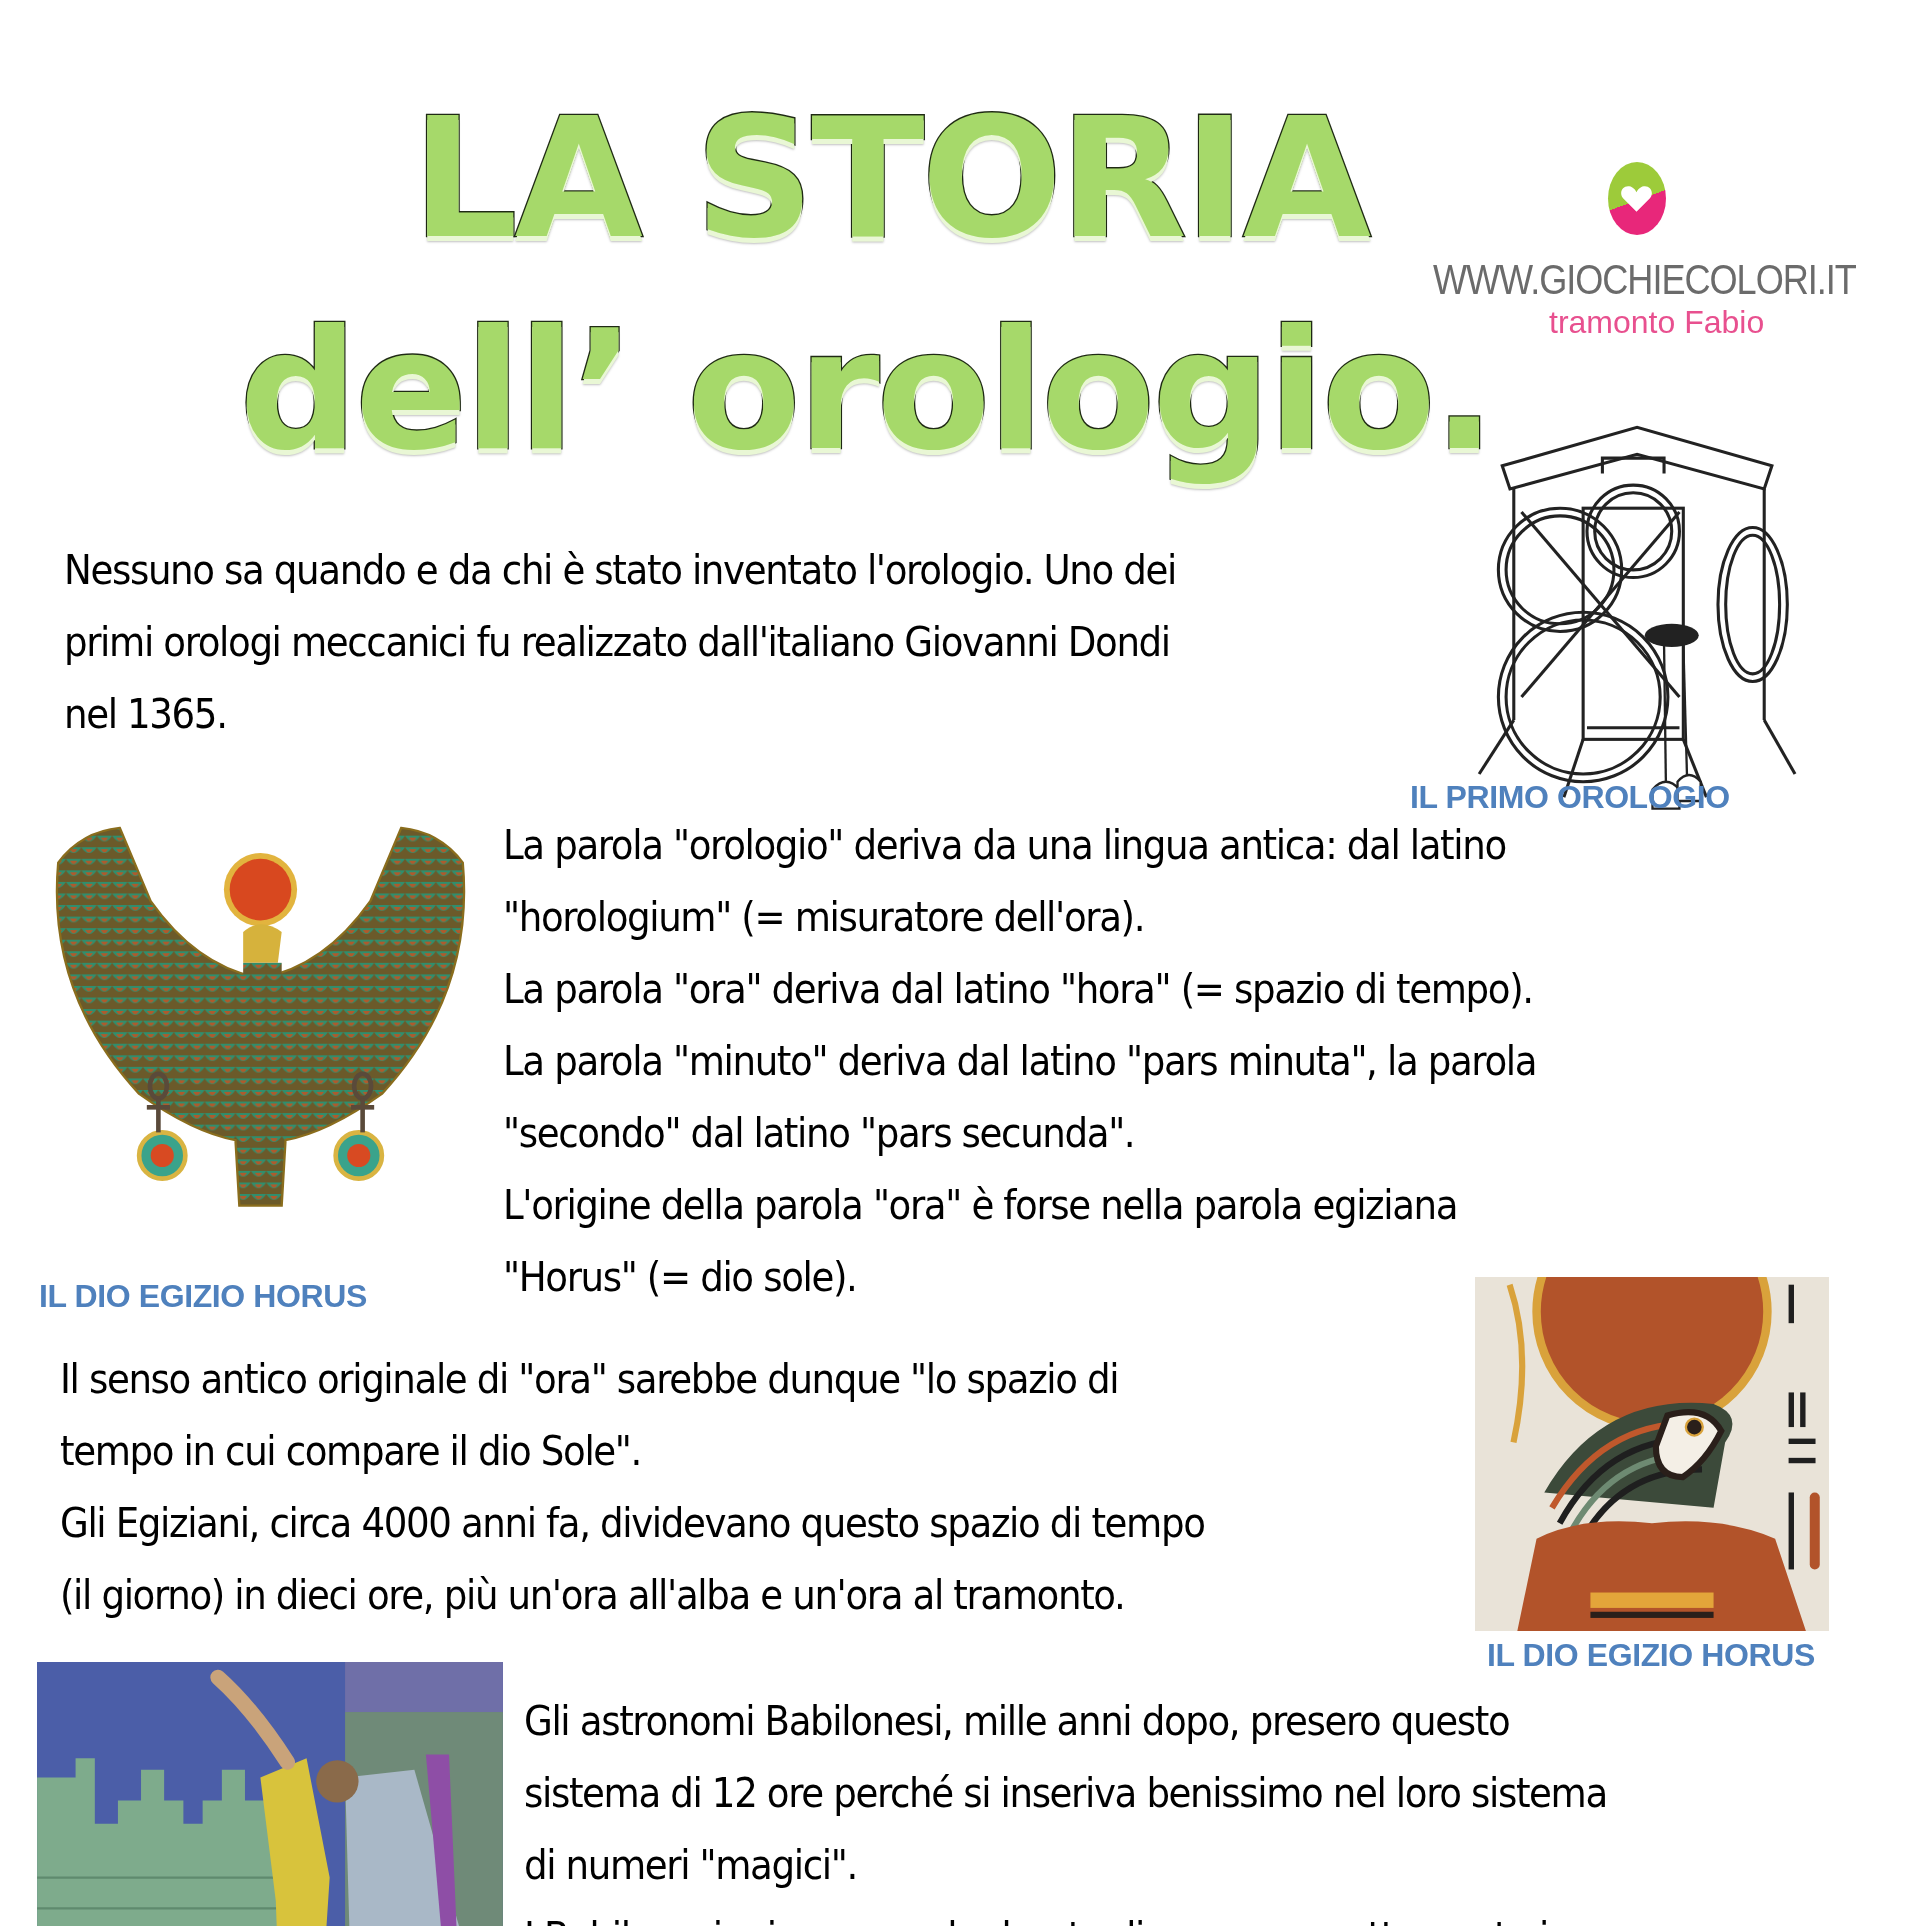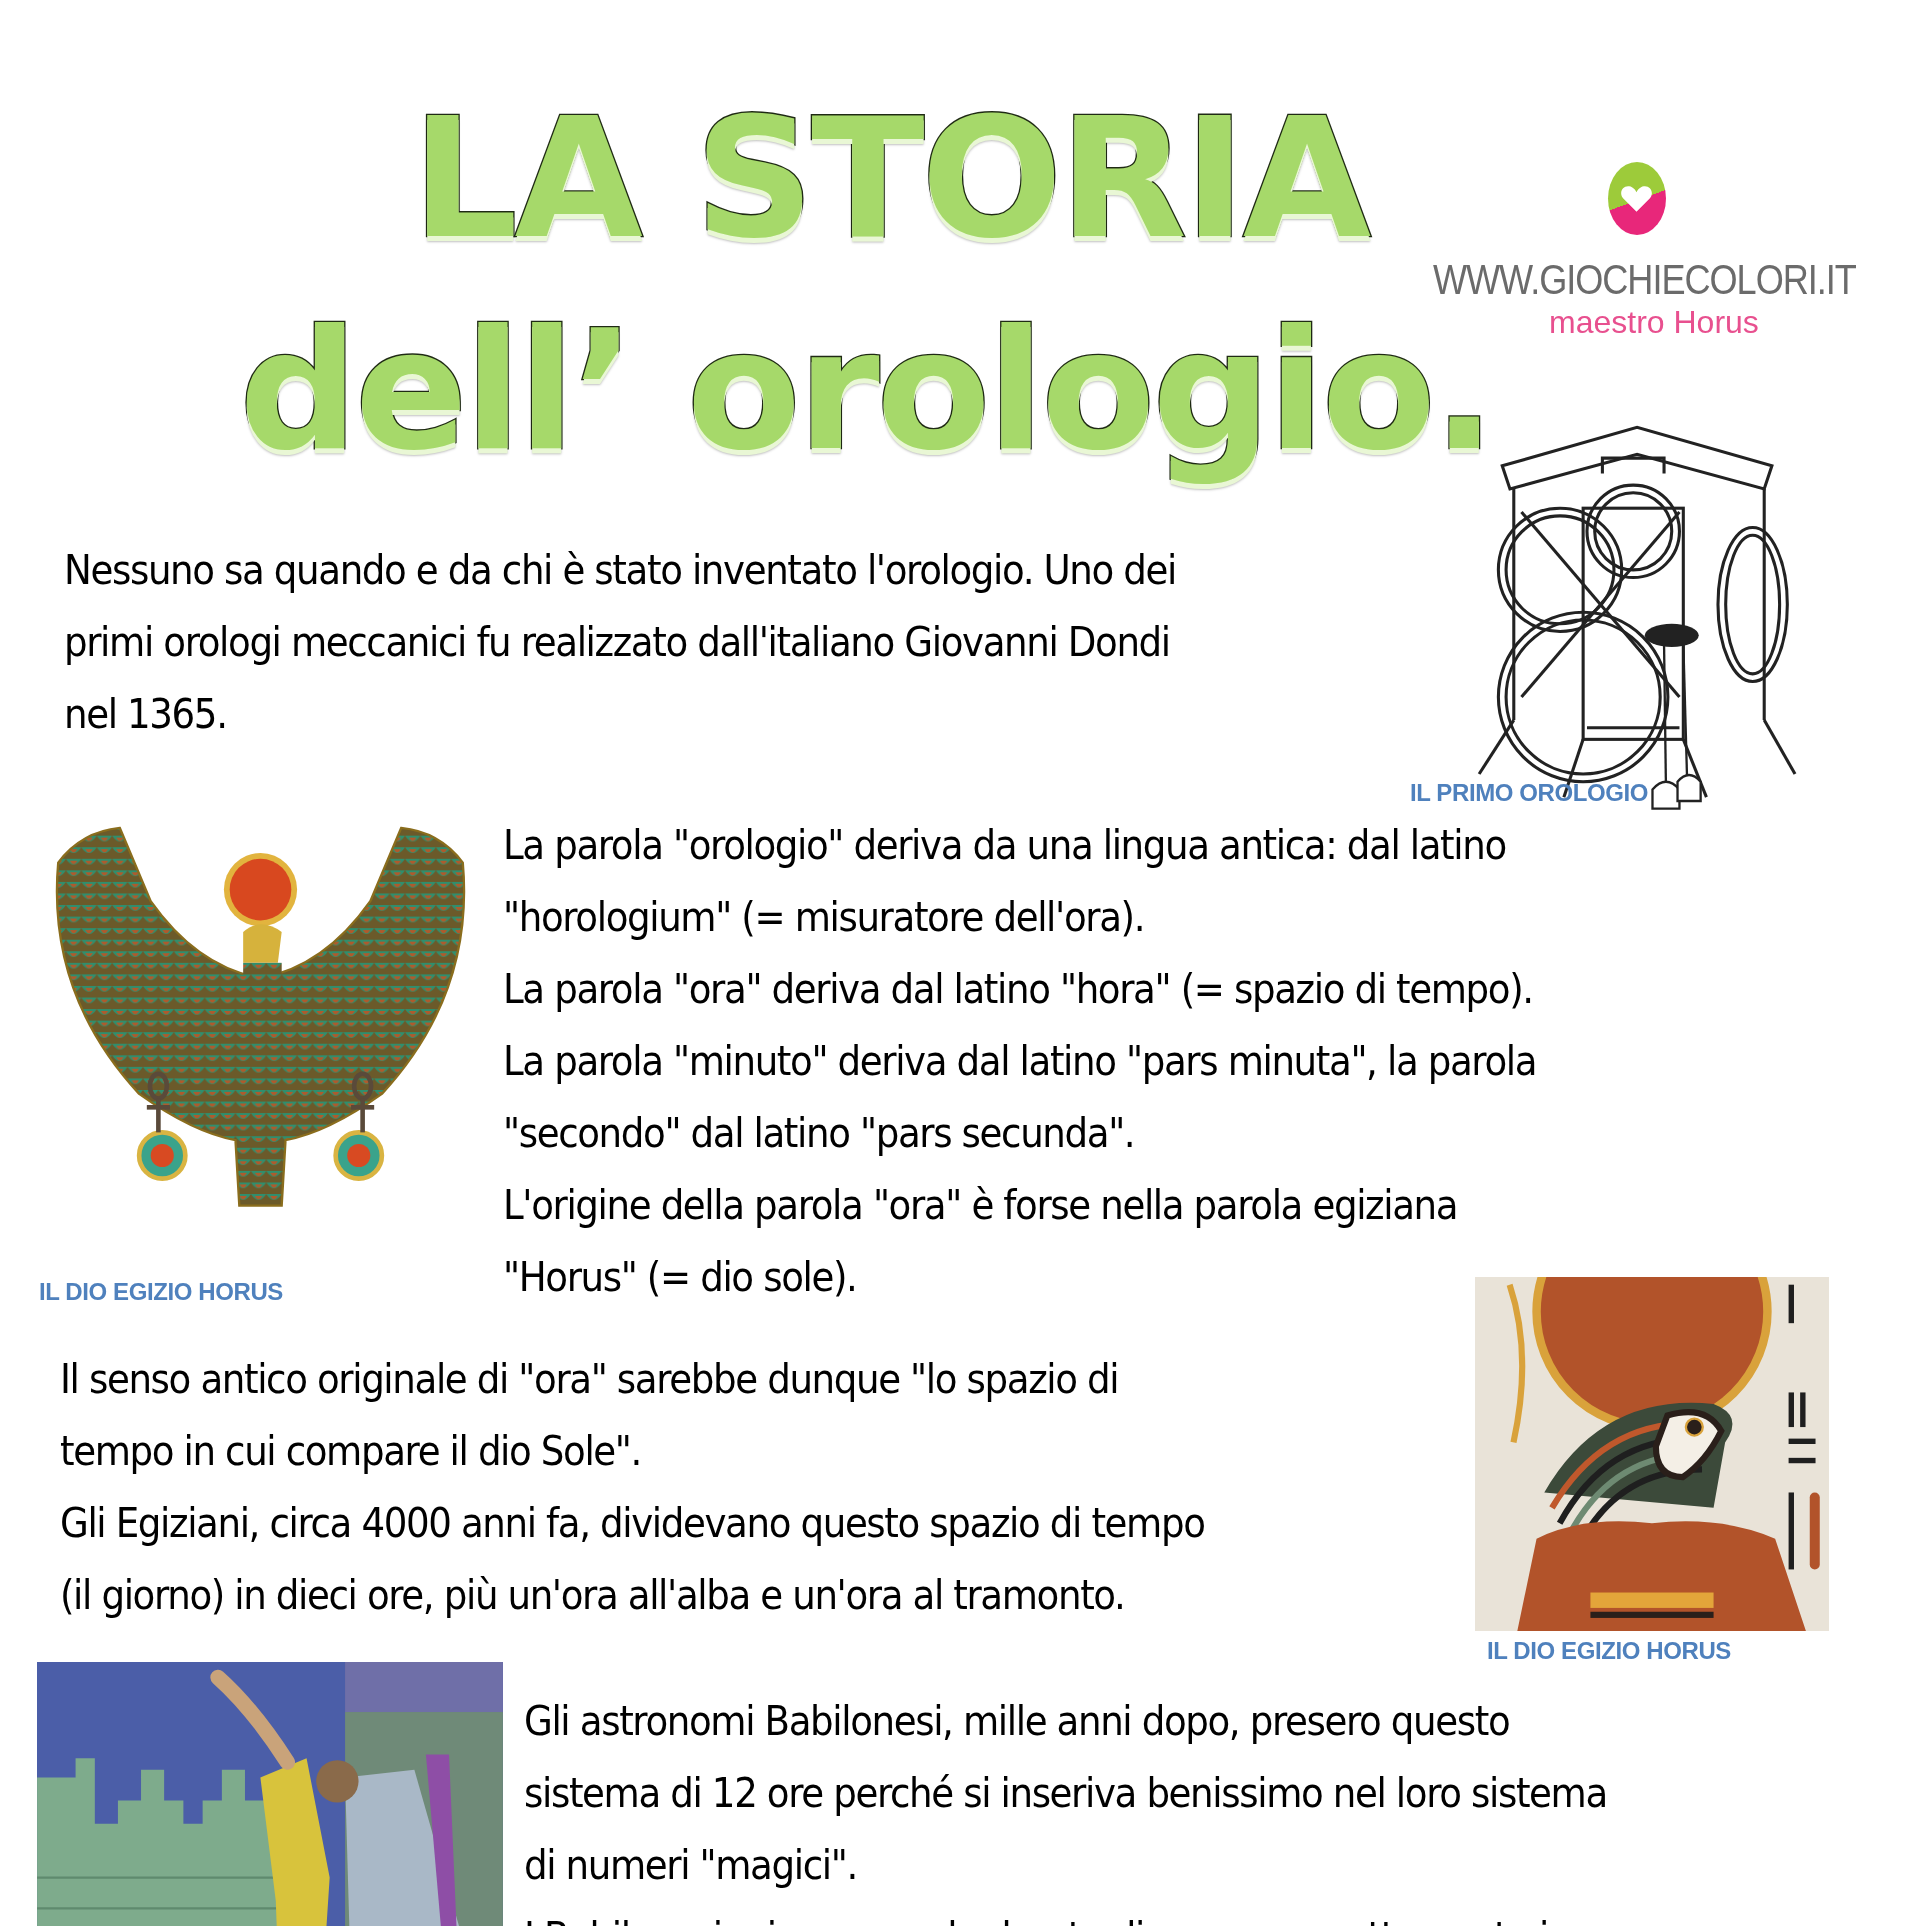--- a/index.html
+++ b/index.html
@@ -28,42 +28,42 @@
   .para { position:absolute; font-family:"DejaVu Sans", sans-serif; font-size:40px; line-height:72px;
     letter-spacing:-1.5px; white-space:nowrap; transform:scaleX(0.93); transform-origin:left top; }
   .para .ln { display:block; }
 
   .p1 { left:64px; top:534px; }
   .p2 { left:503px; top:809px; }
   .p3 { left:60px; top:1343px; }
   .p4 { left:524px; top:1685px; }
 
   .caption { position:absolute; color:#4f81bd; font-family:"Liberation Sans", sans-serif;
-    font-weight:bold; font-size:24px; white-space:nowrap; letter-spacing:-0.4px; }
+    font-weight:bold; font-size:32px; white-space:nowrap; letter-spacing:-0.4px; }
 
   
   .img-box { position:absolute; overflow:hidden; }
   .clock { left:1456px; top:404px; width:366px; height:428px; }
   .pendant { left:35px; top:801px; width:451px; height:420px; }
   .painting { left:1475px; top:1277px; width:354px; height:354px; background:#e9e3d8; }
   .babylon { left:37px; top:1662px; width:466px; height:487px; background:#4a5fa8; }
 </style>
 </head>
 <body>
 
 <div class="title-line title-1">LA STORIA</div>
 <div class="title-line title-2">dell’ orologio.</div>
 
 <div class="abs logo-circle">
   <svg class="logo-heart" viewBox="0 0 100 90">
     <path d="M50 85 L10 45 C-5 28 8 5 28 8 C40 10 47 20 50 26 C53 20 60 10 72 8 C92 5 105 28 90 45 Z" fill="#ffffff"></path>
   </svg>
 </div>
 <div class="abs logo-url">WWW.GIOCHIECOLORI.IT</div>
-<div class="abs logo-sub">maestro Horus</div>
+<div class="abs logo-sub">tramonto Fabio</div>
 
 <div class="para p1">
   <span class="ln">Nessuno sa quando e da chi è stato inventato l'orologio. Uno dei</span>
   <span class="ln">primi orologi meccanici fu realizzato dall'italiano Giovanni Dondi</span>
   <span class="ln">nel 1365.</span>
 </div>
 
 <div class="img-box clock">
   <svg width="366" height="428" viewBox="0 0 950 1110">
     <g fill="none" stroke="#222" stroke-width="8">

